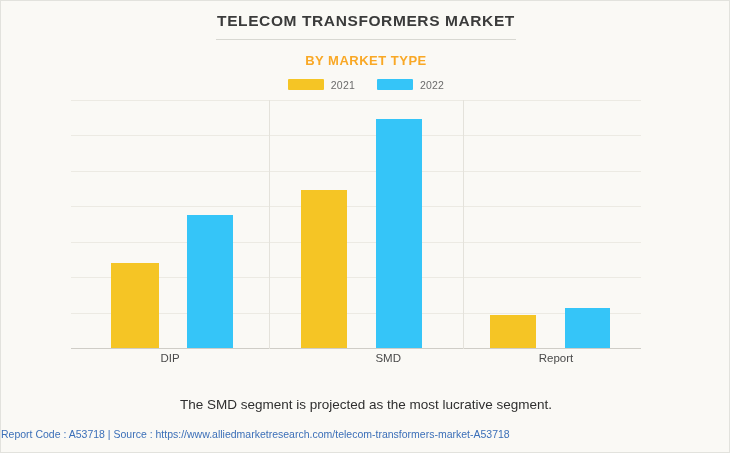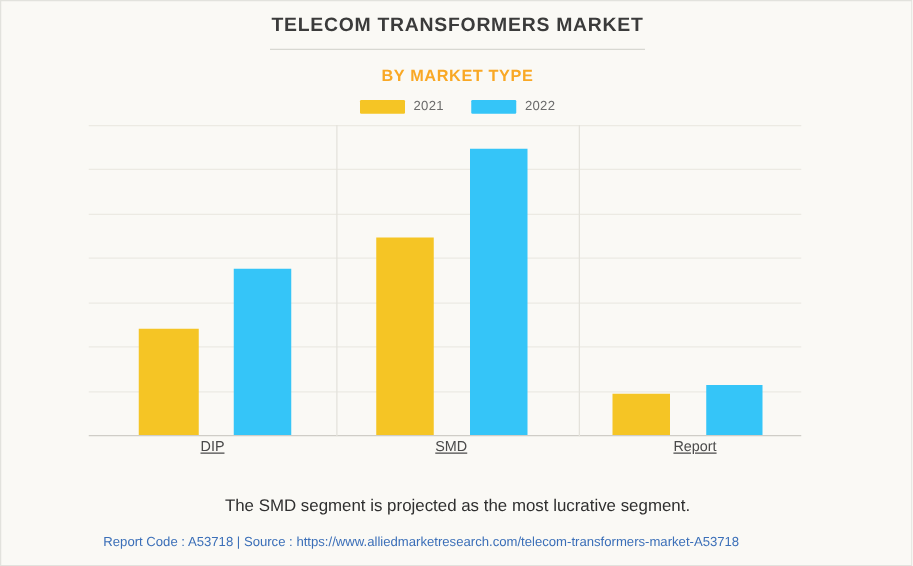--- a/index.html
+++ b/index.html
@@ -63,21 +63,21 @@
     top: 78px;
     left: 0;
     width: 730px;
     display: flex;
     justify-content: center;
     align-items: center;
     gap: 22px;
   }
   .legend-item {
     display: flex;
-    align-items: flex-end;
+    align-items: flex-start;
     gap: 7px;
   }
   .legend-swatch {
     width: 36px;
     height: 11px;
     border-radius: 1px;
   }
   .legend-label {
     font-size: 10.5px;
     color: #6b6b6b;
@@ -130,41 +130,39 @@
     width: 570px;
     height: 20px;
   }
   .cat-label {
     position: absolute;
     top: 0;
     text-align: center;
     font-size: 11.5px;
     color: #4a4a4a;
     white-space: nowrap;
-    text-decoration: underline;
   }
 
   
   .insight {
     position: absolute;
     top: 396px;
     left: 0;
     width: 730px;
     text-align: center;
     font-size: 13.5px;
     font-weight: normal;
     color: #2f2f2f;
     white-space: nowrap;
   }
   .source {
     position: absolute;
     top: 427px;
     left: 0;
     width: 672px;
-    text-align: center;
     font-size: 10.5px;
     color: #3b6fb8;
     white-space: nowrap;
   }
 </style>
 </head>
 <body>
 
 <div class="card">
 
@@ -203,20 +201,20 @@
         <div class="bar y2031" style="left: 116px; width: 46px; height: 133px;"></div>
         <div class="bar y2021" style="left: 230px; width: 46px; height: 158px;"></div>
         <div class="bar y2031" style="left: 305px; width: 46px; height: 229px;"></div>
         <div class="bar y2021" style="left: 419px; width: 46px; height: 33px;"></div>
         <div class="bar y2031" style="left: 494px; width: 45px; height: 40px;"></div>
       </div>
   </div>
 
   <div class="cat-labels">
       <div class="cat-label" style="left: 59px; width: 80px;">DIP</div>
-      <div class="cat-label" style="left: 250px; width: 80px;">SMD</div>
+      <div class="cat-label" style="left: 250px; width: 80px; text-align: right;">SMD</div>
       <div class="cat-label" style="left: 445px; width: 80px;">Report</div>
     </div>
 
   <div class="insight">The SMD segment is projected as the most lucrative segment.</div>
   <div class="source" style="color: rgb(59, 111, 184);">Report Code : A53718  |  Source : https://www.alliedmarketresearch.com/telecom-transformers-market-A53718</div>
 
 </div>
 
 </body></html>

